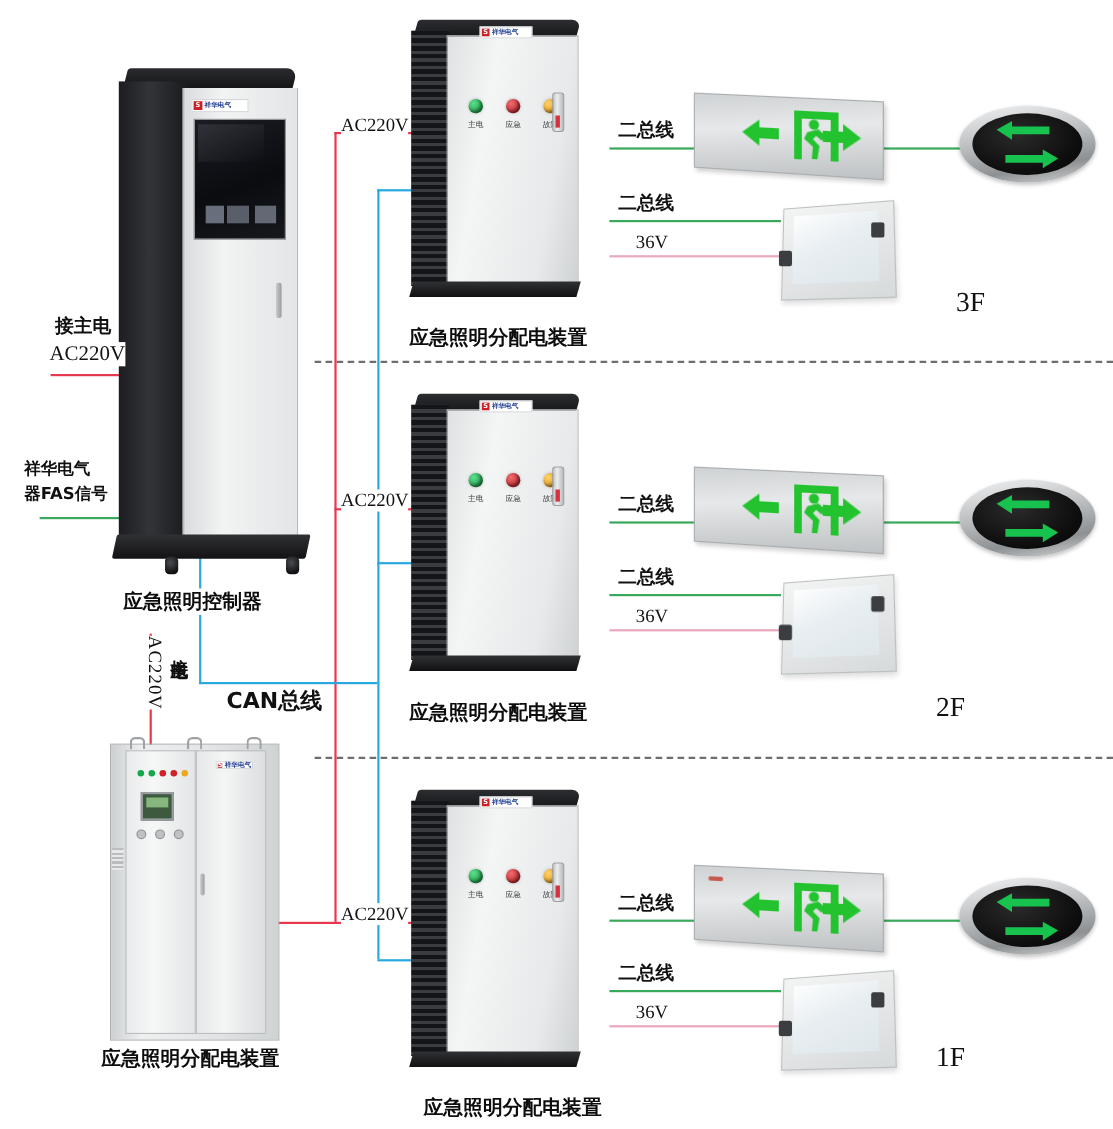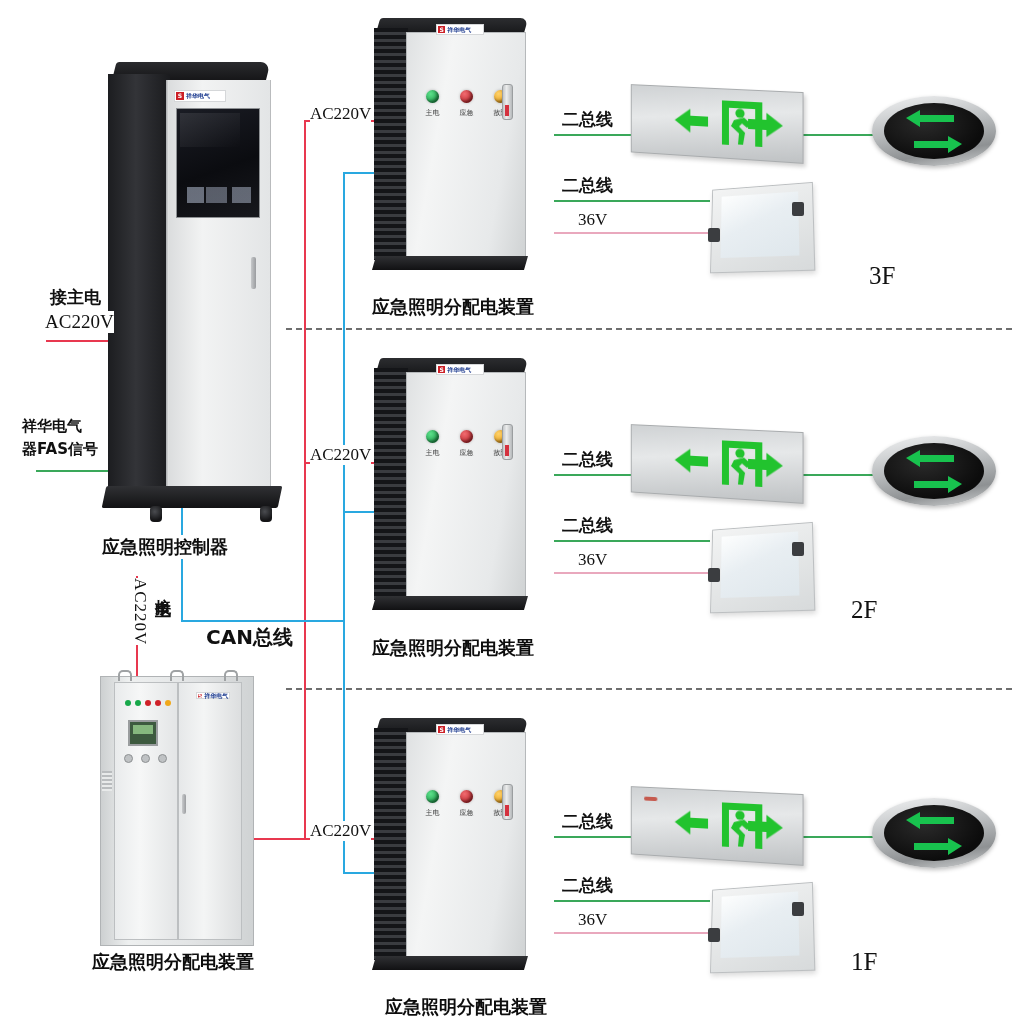--- a/index.html
+++ b/index.html
@@ -580,23 +580,23 @@
   <div class="lbl lbl-lat" style="left:578px; top:210px; font-size:17px;">36V</div>
 
   <div class="lbl lbl-cn" style="left:562px; top:450px; font-size:17px;">二总线</div>
   <div class="lbl lbl-cn" style="left:562px; top:516px; font-size:17px;">二总线</div>
   <div class="lbl lbl-lat" style="left:578px; top:550px; font-size:17px;">36V</div>
 
   <div class="lbl lbl-cn" style="left:562px; top:812px; font-size:17px;">二总线</div>
   <div class="lbl lbl-cn" style="left:562px; top:876px; font-size:17px;">二总线</div>
   <div class="lbl lbl-lat" style="left:578px; top:910px; font-size:17px;">36V</div>
 
-  <div class="cap" style="left:102px; top:535px;">应急照明控制器</div>
+  <div class="cap" style="left:112px; top:535px;">应急照明控制器</div>
   <div class="cap" style="left:92px; top:950px;">应急照明分配电装置</div>
   <div class="cap" style="left:372px; top:295px;">应急照明分配电装置</div>
   <div class="cap" style="left:372px; top:636px;">应急照明分配电装置</div>
   <div class="cap" style="left:385px; top:995px;">应急照明分配电装置</div>
 
   <div class="floor" style="left:869px; top:262px;">3F</div>
-  <div class="floor" style="left:851px; top:596px;">2F</div>
+  <div class="floor" style="left:851px; top:630px;">2F</div>
   <div class="floor" style="left:851px; top:948px;">1F</div>
 
 </div>
 
 </body></html>

